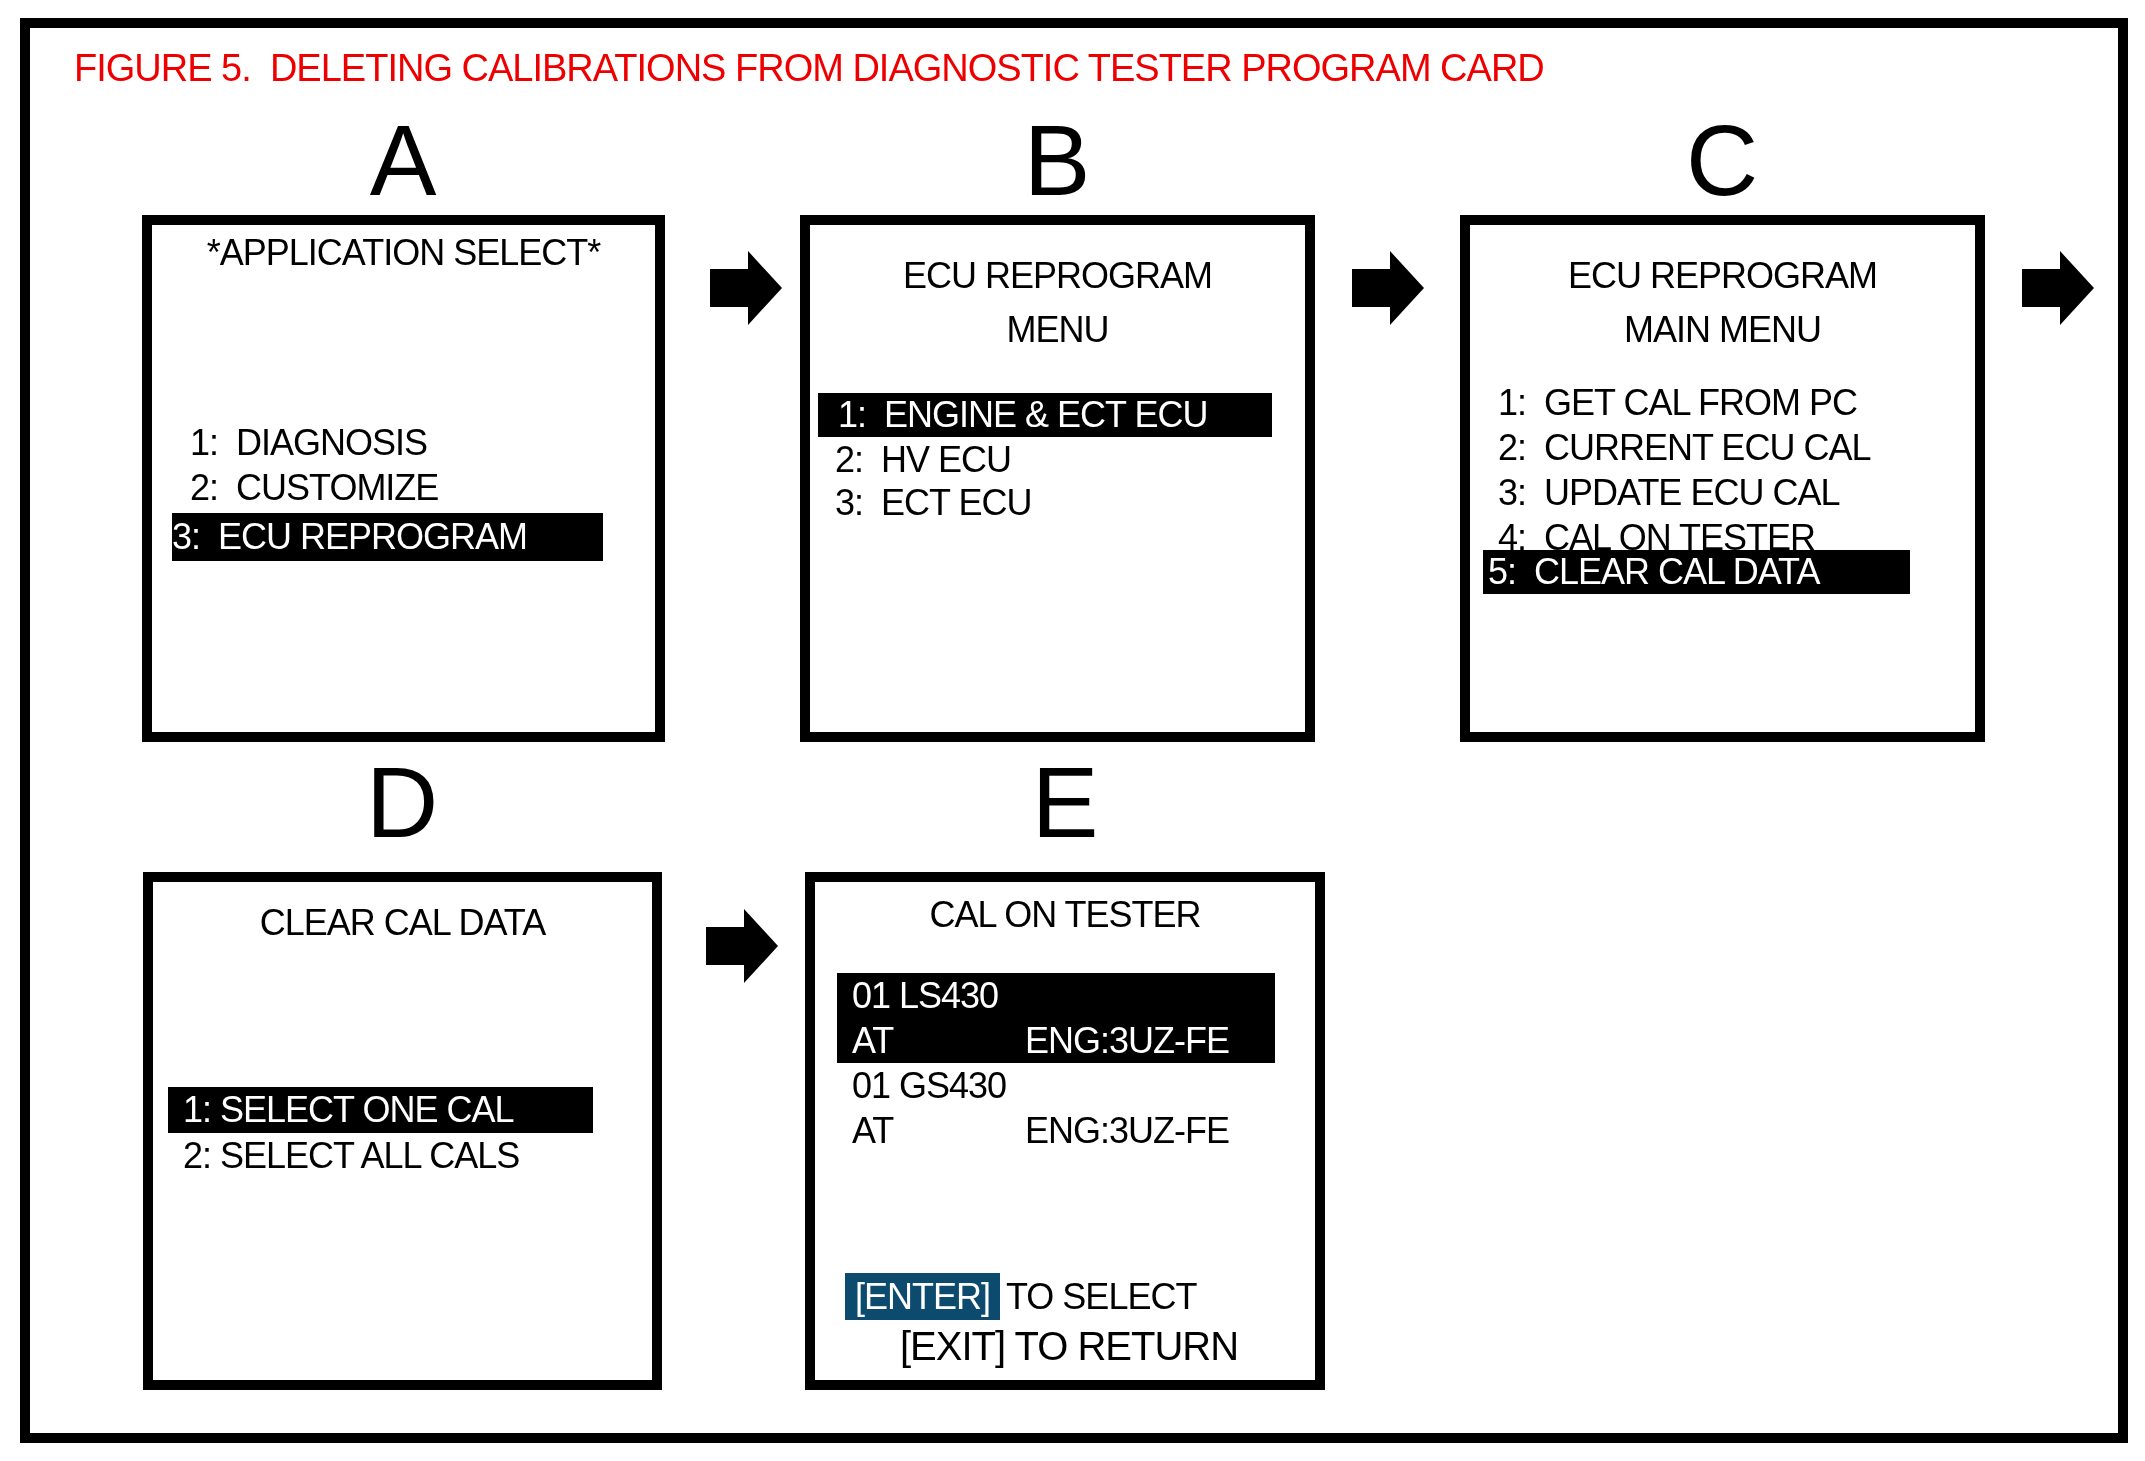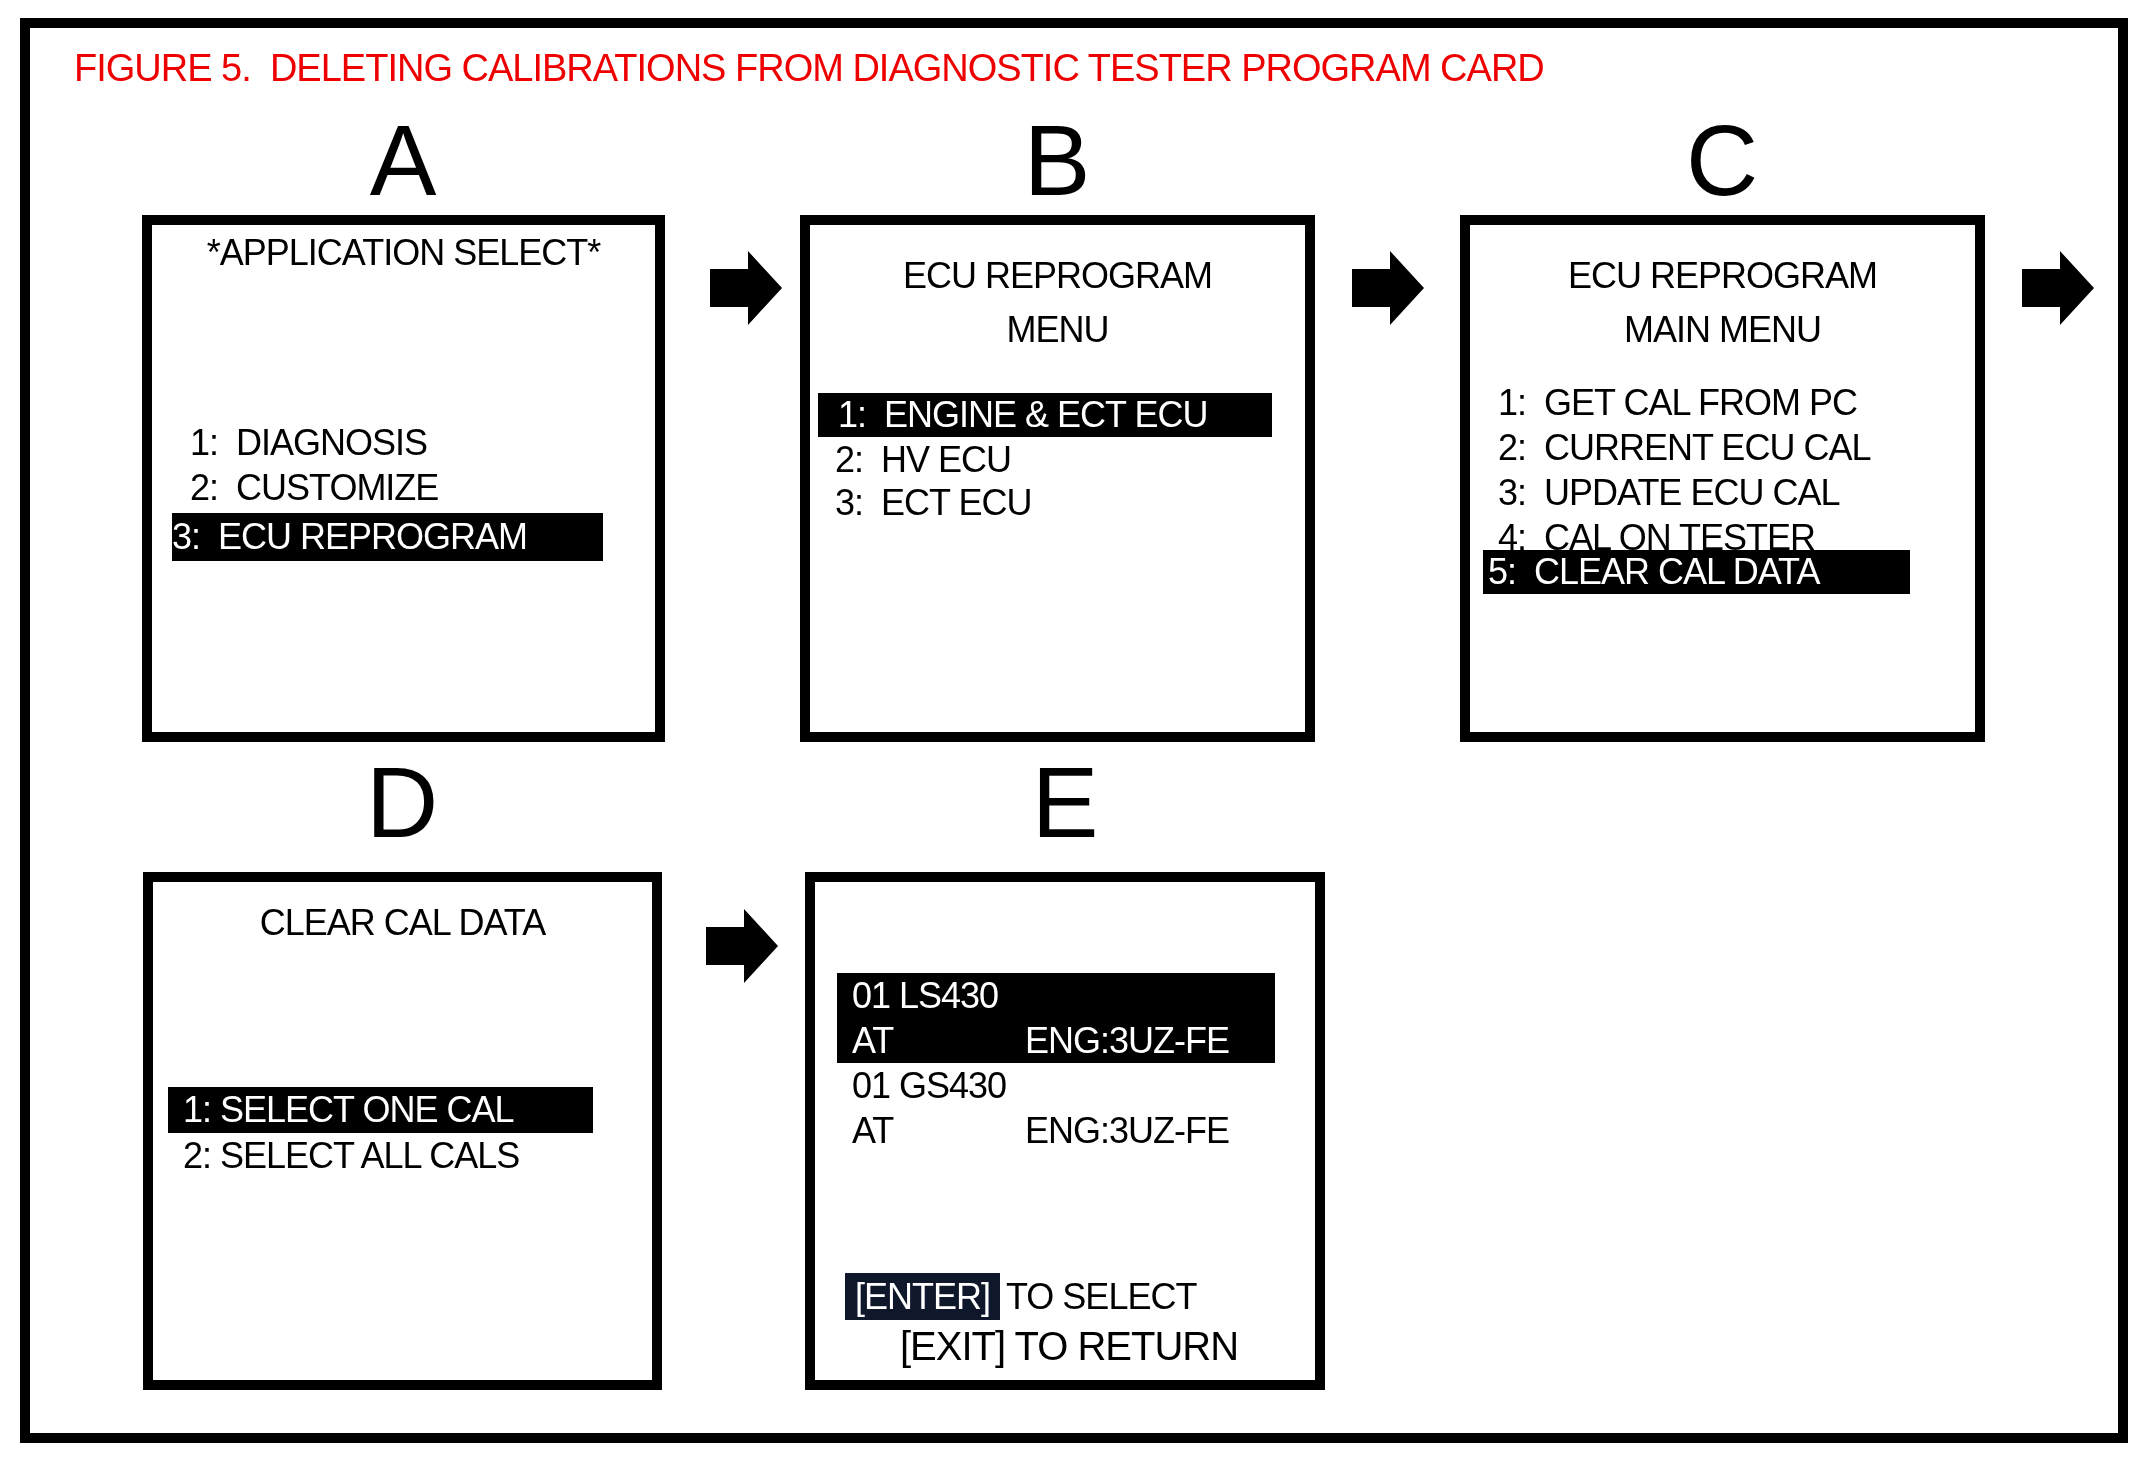--- a/index.html
+++ b/index.html
@@ -72,21 +72,21 @@
   #e-title { top:10px; }
   .e-block { position:absolute; left:22px; top:91px; width:438px; height:90px; background:#000; color:#fff; }
   .e-bl1 { left:15px; top:0px; }
   .e-bl2-a { left:15px; top:45px; }
   .e-bl2-b { left:188px; top:45px; }
   .e-p1   { left:37px; top:181px; }
   .e-p2-a { left:37px; top:226px; }
   .e-p2-b { left:210px; top:226px; }
   .e-footer1 { position:absolute; left:30px; top:391px; display:flex; align-items:center; }
   .e-key {
-    display:inline-block; background:#0f172a; color:#fff; font-size:36px; line-height:47px;
+    display:inline-block; background:#0c4a6e; color:#fff; font-size:36px; line-height:47px;
     height:47px; padding:0 10px; letter-spacing:-1px; white-space:pre;
   }
   .e-action { font-size:36px; letter-spacing:-1px; white-space:pre; margin-left:6px; }
   .e-footer2 { position:absolute; left:85px; top:436px; font-size:40px; letter-spacing:-1px; white-space:pre;margin-top:6px; }
 
   
   .flow-arrow { position:absolute; width:72px; height:86px; }
   #arrow-1 { left:710px;  top:245px; }
   #arrow-2 { left:1352px; top:245px; }
   #arrow-3 { left:2022px; top:245px; }
@@ -144,20 +144,21 @@
     <div class="scr-text c-item4 hl">5:  CLEAR CAL DATA</div>
   </div>
 
   <div class="screen" id="screen-d">
     <div class="scr-text centered" id="d-title">CLEAR CAL DATA</div>
     <div class="scr-text d-item0 hl">1: SELECT ONE CAL</div>
     <div class="scr-text d-item1">2: SELECT ALL CALS</div>
   </div>
 
   <div class="screen" id="screen-e">
+    <div class="scr-text centered" id="e-title">CAL ON TESTER</div>
 
     <div class="e-block">
       <div class="scr-text e-bl1">01 LS430</div>
       <div class="scr-text e-bl2-a">AT</div>
       <div class="scr-text e-bl2-b">ENG:3UZ-FE</div>
     </div>
 
     <div class="scr-text e-p1">01 GS430</div>
     <div class="scr-text e-p2-a">AT</div>
     <div class="scr-text e-p2-b">ENG:3UZ-FE</div>

